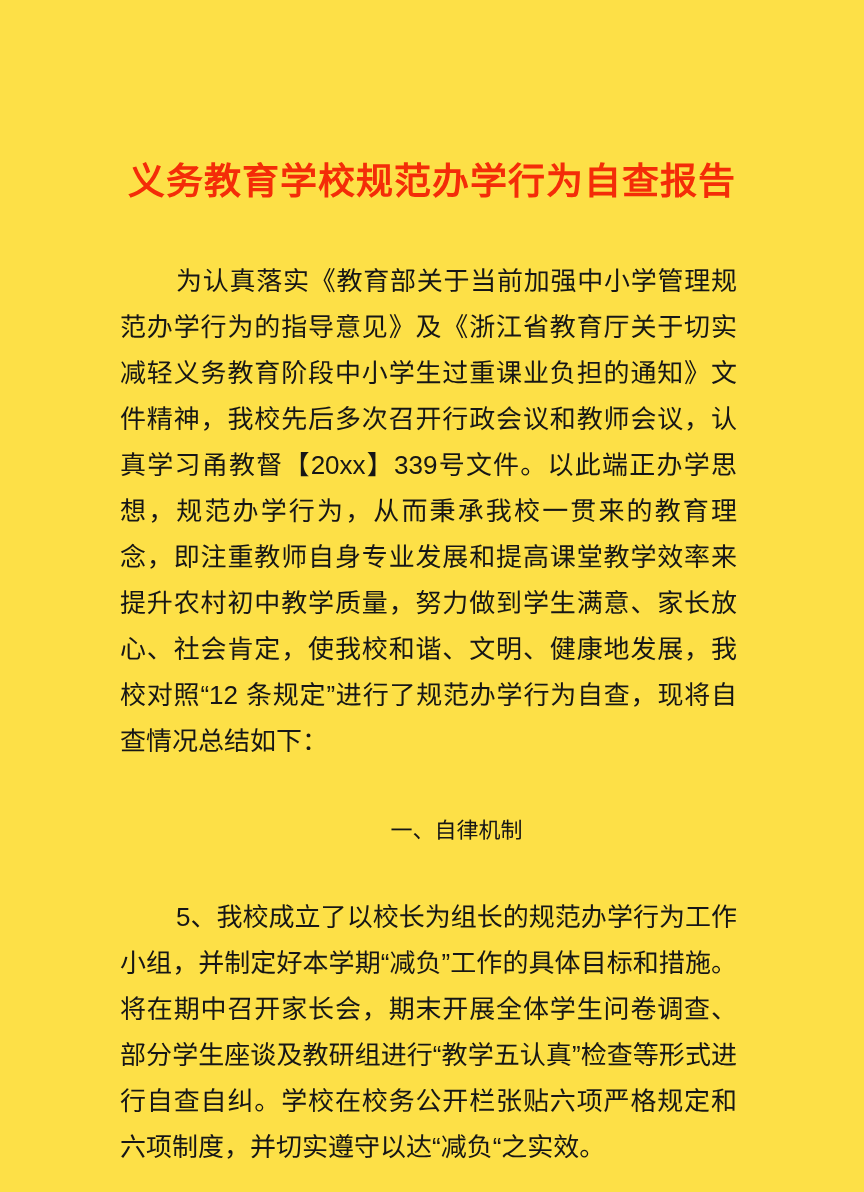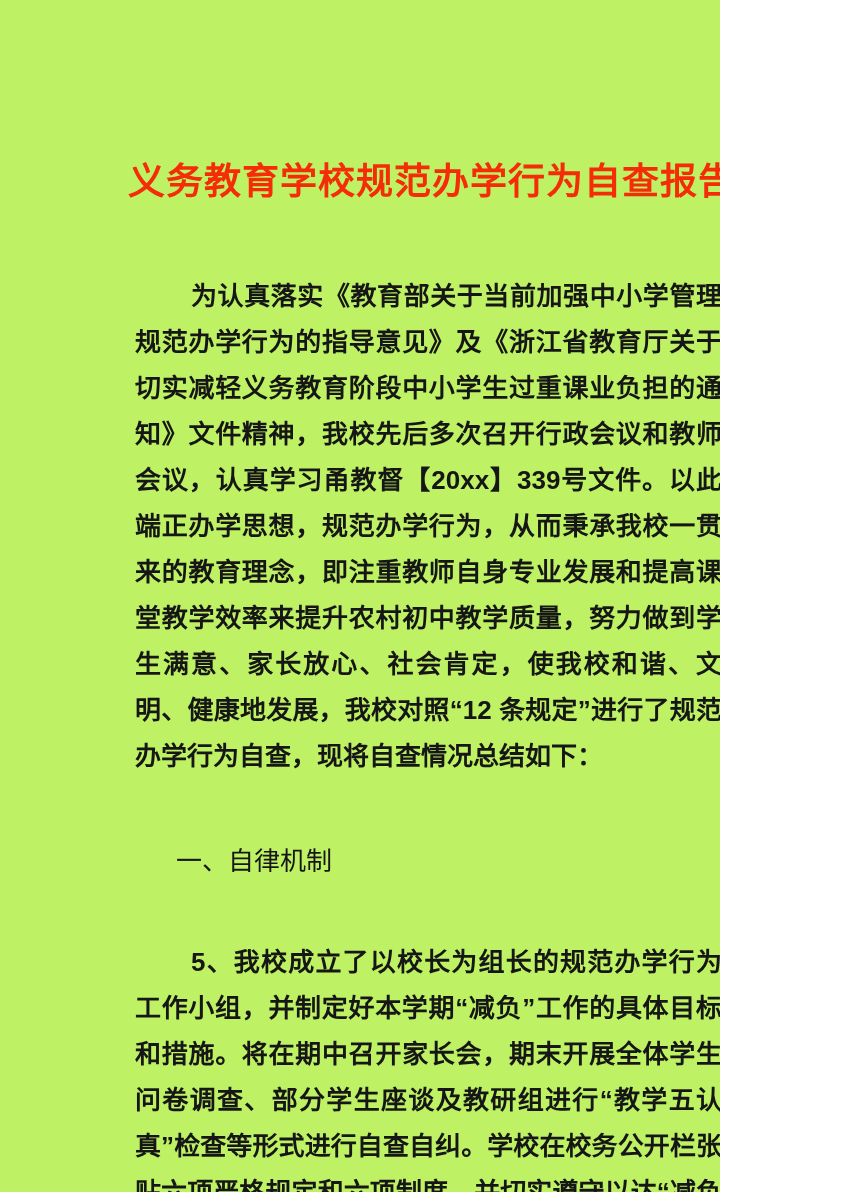--- a/index.html
+++ b/index.html
@@ -4,23 +4,23 @@
 <title>义务教育学校规范办学行为自查报告</title>
 <style>
   html, body {
     margin: 0;
     padding: 0;
     background: #ffffff;
   }
 
   .page {
     position: relative;
-    width: 720px;
+    width: 864px;
     height: 1192px;
-    background: #bef264;
+    background: #fde047;
     overflow: hidden;
     box-sizing: border-box;
     font-family: "Liberation Sans", "DejaVu Sans", sans-serif;
     padding-left: 36px;
   }
 
   
   .doc-title {
     position: absolute;
     top: 134px;
@@ -38,47 +38,47 @@
 
   
   .body-block {
     position: absolute;
     top: 258px;
     left: 120px;
     width: 617px;
   }
 
   .para {
-    margin: 15px;
+    margin: 0;
     font-size: 26px;
     line-height: 46px;
     color: #161616;
     text-align: justify;
     text-justify: inter-character;
     text-align-last: left;
     letter-spacing: 0px;
-    font-weight: 700;
+    font-weight: 400;
   }
 
   .para.indent {
     text-indent: 56px;
   }
 
   
   .gap-intro   { height: 44px; }
   .gap-heading { height: 40px; }
 
   .section-heading {
     margin: 0;
-    font-size: 26px;
+    font-size: 22px;
     line-height: 46px;
     color: #161616;
     font-weight: 400;
     text-indent: 56px;
-    text-align: left;
+    text-align: center;
     white-space: nowrap;
   }
 </style>
 </head>
 <body>
 
 <div class="page">
 
   <h1 class="doc-title">义务教育学校规范办学行为自查报告</h1>
 

